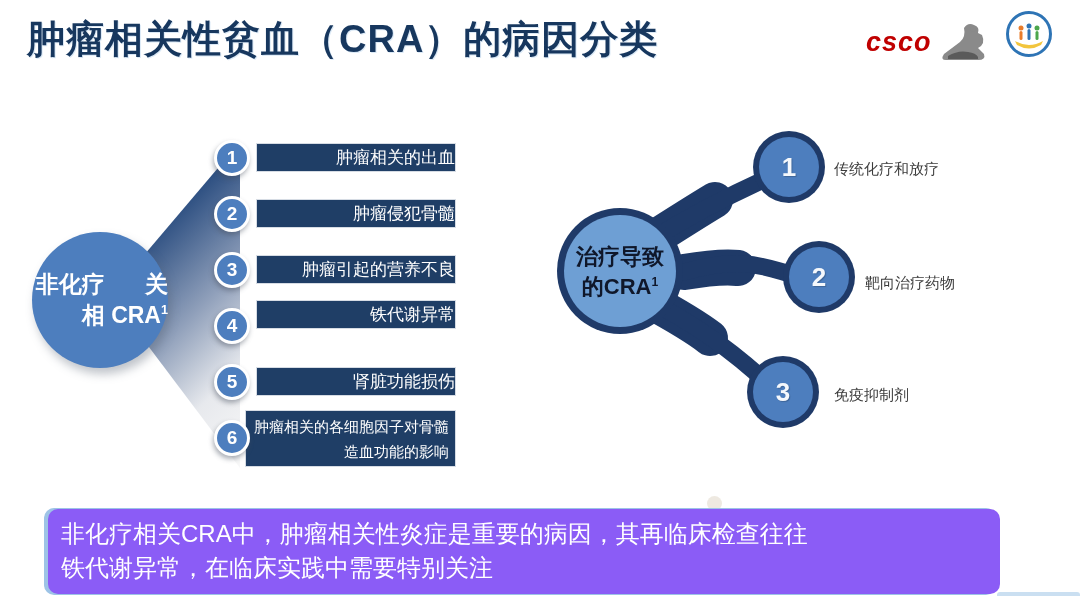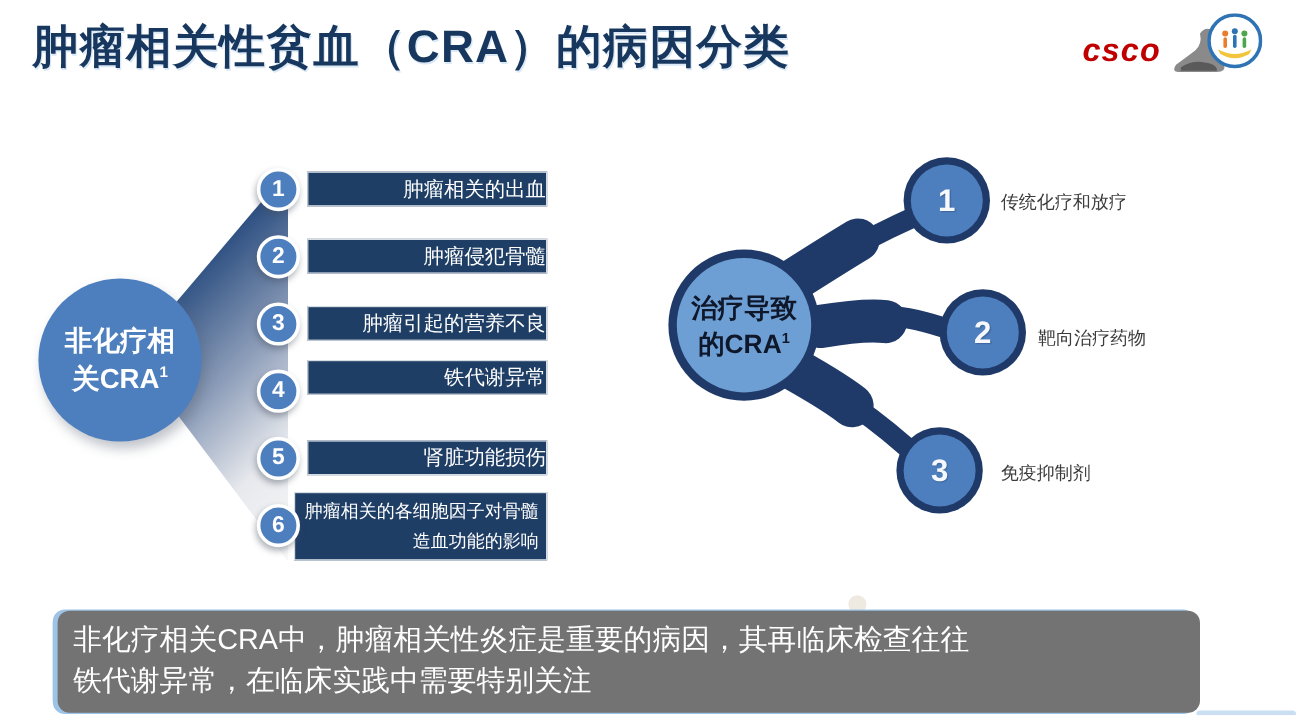--- a/index.html
+++ b/index.html
@@ -9,35 +9,35 @@
     position:relative; width:1080px; height:596px; background:#ffffff;
     overflow:hidden;
   }
   
   .title {
     position:absolute; left:27px; top:14px; width:800px;
     font-size:38px; font-weight:800; color:#17375E; letter-spacing:1px;
     text-shadow:1px 1px 0 rgba(189,215,238,.55);
   }
   
-  .logo-csco { position:absolute; left:902px; top:22px; display:flex; align-items:center; }
+  .logo-csco { position:absolute; left:866px; top:22px; display:flex; align-items:center; }
   .logo-csco .csco-text { color:#C00000; font-weight:800; font-size:27px; letter-spacing:1px; line-height:1; font-style:italic; }
   .logo-csco svg { margin-left:2px; }
   .logo-society { position:absolute; left:1006px; top:11px; }
   
   .fan {
     position:absolute; left:108px; top:142px; width:132px; height:326px;
     clip-path:polygon(1.5% 47%, 100% 0%, 100% 100%);
     background:linear-gradient(135deg,#26477D 0%,#2E5082 30%,#8F9FBA 56%,#E7E9ED 78%,#F8F8F8 100%);
   }
   .big-circle {
     position:absolute; left:32px; top:232px; width:136px; height:136px;
     border-radius:50%; background:#4D7EBE;
     box-shadow:3px 6px 10px rgba(90,100,115,.38);
-    display:flex; flex-direction:column; align-items:center; justify-content:center;
+    display:flex; flex-direction:row; align-items:center; justify-content:center;
     color:#ffffff; font-weight:700; font-size:23px; line-height:1.35; text-align:right;
   }
   .cause-bar {
     position:absolute; left:256px; width:200px; height:29px;
     background:#1F3E66; border:1px solid #D6DCE4;
     color:#ffffff; font-size:17px; line-height:27px; text-align:right;
     white-space:nowrap;
   }
   .cause-bar.tall {
     left:245px; width:211px; height:57px; white-space:normal;
@@ -64,21 +64,21 @@
     text-shadow:1px 1px 1px rgba(0,0,0,.2);
   }
   .branch-label { position:absolute; color:#3B3B3B; font-size:15px; line-height:22px; white-space:nowrap; }
   
   .watermark-dot {
     position:absolute; left:707px; top:496px; width:15px; height:15px;
     border-radius:50%; background:#EAE3D9; opacity:.8; z-index:1;
   }
   .banner {
     position:absolute; left:48px; top:509px; width:952px; height:85px; z-index:2;
-    background:#737373; border-radius:10px;
+    background:#8b5cf6; border-radius:10px;
     box-shadow:-4px -1px 0 0 #9DC3E6, -4px 1px 0 0 #9DC3E6;
     color:#ffffff; font-size:24px; line-height:34px;
     padding:8px 18px 0 13px;
   }
   .bottom-smear {
     position:absolute; left:997px; top:592px; width:83px; height:6px;
     background:#BDD7EE; border-radius:3px; opacity:.8;
   }
 </style>
 </head>

